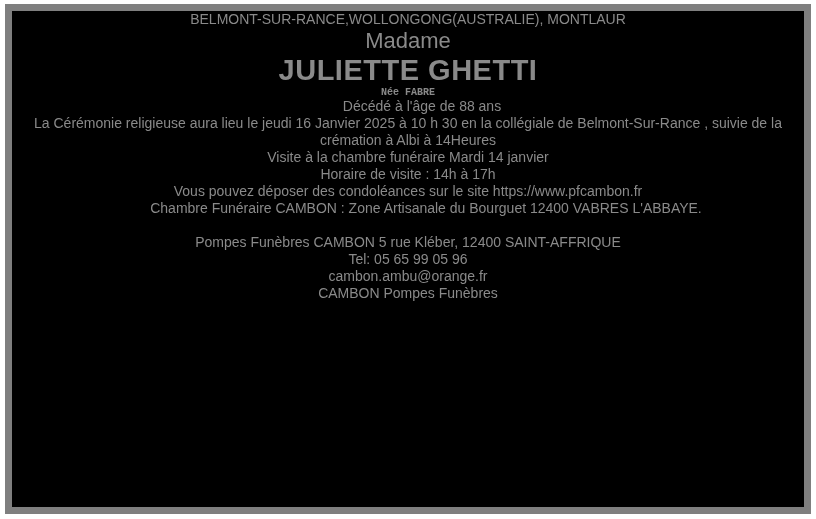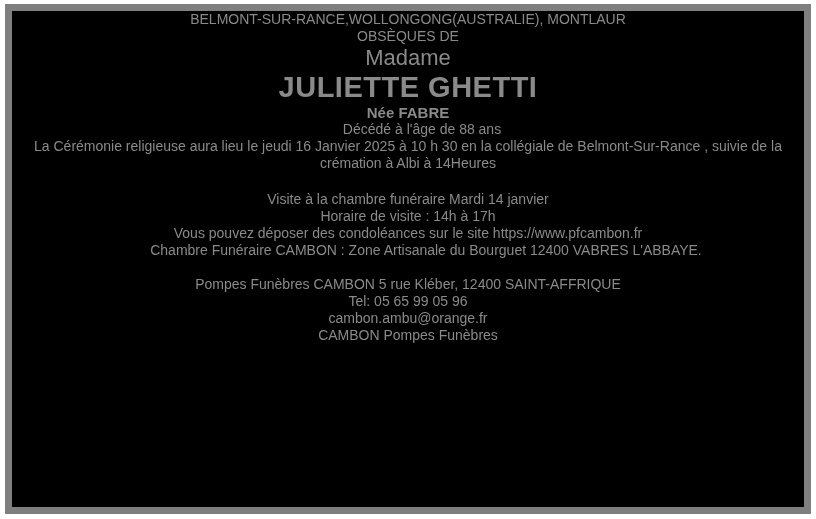--- a/index.html
+++ b/index.html
@@ -35,37 +35,36 @@
   .locations   { margin-top: 21px; }
   .obseques    { margin-top: 17px; }
   .civility    { margin-top: 18px; font-size: 22px; color: #838383; }
   .deceased    {
     margin-top: 23px;
     font-size: 29px;
     font-weight: bold;
     color: #7a7a7a;
     letter-spacing: 0.5px;
   }
-  .maiden      { margin-top: 3px; font-size: 15px; font-weight: bold; color: #7d7d7d; }
+  .maiden      { margin-top: 3px; font-size: 10px; font-weight: bold; color: #7d7d7d; font-family: Liberation Mono, monospace; }
   .age         { margin-top: 17px; padding-left: 28px; }
   .ceremony    { margin-top: 14px; max-width: 762px; }
-  .visit       { margin-top: 19px; }
+  .visit       { }
   .condolences { margin-top: 15px; }
   .chambre     { margin-top: 16px; padding-left: 36px; }
   .pompes      { margin-top: 17px; }
   .signature   { margin-top: 17px; }
 </style>
 </head>
 <body>
 
 <div class="card">
 
   <p class="line locations">BELMONT-SUR-RANCE,WOLLONGONG(AUSTRALIE), MONTLAUR</p>
 
-  <p class="line obseques">OBSÈQUES DE</p>
 
   <p class="civility">Madame</p>
 
   <h1 class="deceased">JULIETTE GHETTI</h1>
 
   <p class="maiden">Née FABRE</p>
 
   <p class="line age">Décédé à l'âge de 88 ans</p>
 
   <p class="line ceremony">La Cérémonie religieuse aura lieu le jeudi 16 Janvier 2025 à 10 h 30 en la collégiale de Belmont-Sur-Rance , suivie de la crémation à Albi à 14Heures</p>

